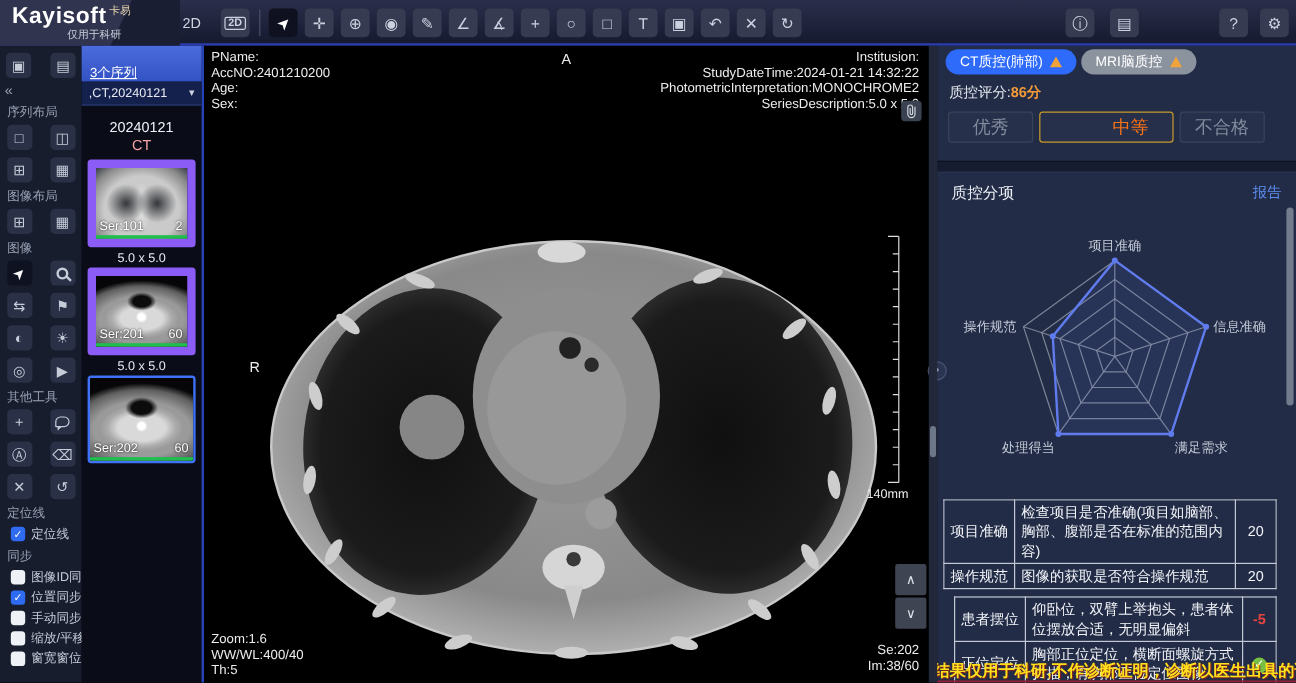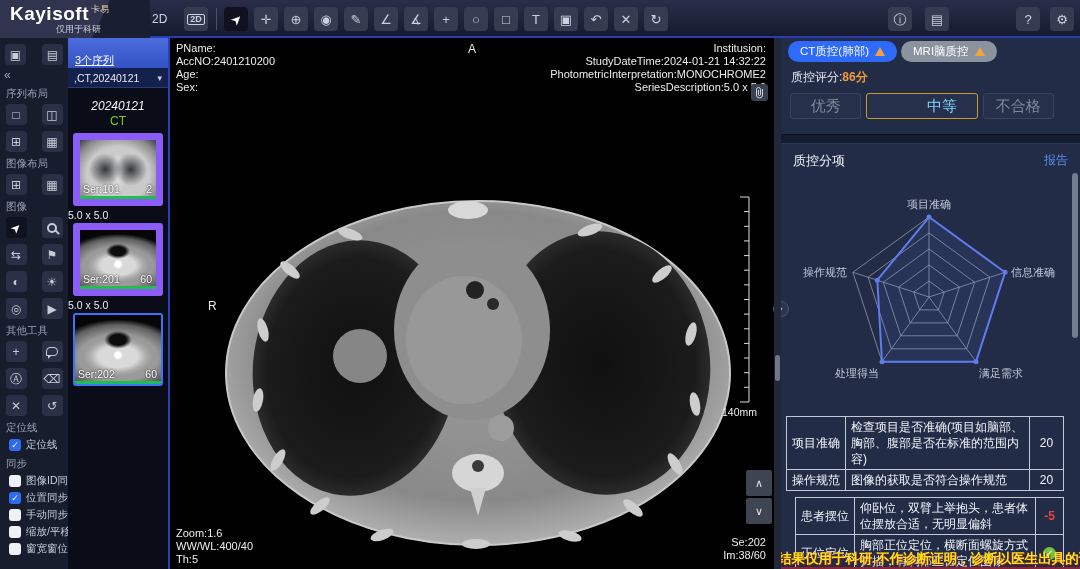--- a/index.html
+++ b/index.html
@@ -54,24 +54,24 @@
 
   
   .series-panel { position:absolute; top:38px; left:68px; bottom:0; width:102px; background:#0a0d18;
     border-right:2px solid #2743b8; z-index:5; }
   .sp-title { height:14px; background:linear-gradient(180deg,#4b6cdc,#3352c4); color:#fff;
     font-size:11px; padding:15px 7px;text-decoration:underline; }
   .sp-dropdown { height:20px; background:#15214d; border-bottom:1px solid #2a3a72; display:flex;
     align-items:center; justify-content:space-between; padding:0 6px; font-size:10.5px; color:#e8ebf2; cursor:pointer;text-align:center; }
   .chev { font-size:9px; color:#cdd2de; }
   .sp-group { text-align:center; padding-top:11px; cursor:pointer; }
-  .sp-date { font-size:12px; color:#f0f2f7;font-style:italic; }
-  .sp-mod { font-size:12px; color:#84cc16; margin-top:1px; }
+  .sp-date { font-size:12px; color:#f0f2f7; }
+  .sp-mod { font-size:12px; color:#fca5a5; margin-top:1px; }
   .sp-thumbs { margin-top:5px; }
-  .size-label { font-size:10.5px; color:#e8ebf2; margin:3px 0 2px; }
+  .size-label { text-align:center; font-size:10.5px; color:#e8ebf2; margin:3px 0 2px; }
   .thumb { position:relative; width:90px; height:73px; margin:0 auto 2px; border:7px solid #8b5cf6;
     border-radius:3px; overflow:hidden; cursor:pointer; background:#000; }
   .thumb.selected { border:2px solid #3f72f8; }
   .thumb-img { position:absolute; inset:0; }
   .kind-xray { background:
     radial-gradient(ellipse 30% 38% at 33% 50%, rgba(25,28,33,.85), rgba(25,28,33,0) 72%),
     radial-gradient(ellipse 30% 38% at 67% 50%, rgba(25,28,33,.85), rgba(25,28,33,0) 72%),
     radial-gradient(ellipse 14% 45% at 50% 55%, #e6e6e6, rgba(230,230,230,0) 80%),
     radial-gradient(ellipse 75% 85% at 50% 58%, #cacaca 55%, #8a8a8a 78%, #3a3f4a 95%),
     #2a2f3a; }
@@ -114,21 +114,21 @@
   .tabs { position:absolute; top:3px; left:7px; display:flex; gap:4px; }
   .pill { height:21px; padding:0 12px; border-radius:11px; background:#8b939f; color:#fff;
     font-size:11.5px; display:flex; align-items:center; cursor:pointer; }
   .pill.active { background:#2f6bfa; }
   .score-row { position:absolute; top:31px; left:10px; font-size:12px; color:#e6e9f0; }
   .score-val { color:#f29a38; font-weight:bold; }
   .grade-row { position:absolute; top:55px; left:9px; right:26px; display:flex; gap:5px; }
   .grade { flex:1; height:26px; background:rgba(255,255,255,0.02); border:1px solid #3a4358;
     border-radius:3px; color:#828b9d; font-size:15px; cursor:pointer;
     font-family:"Liberation Sans","DejaVu Sans",sans-serif; }
-  .grade.active { border-color:#c89b2a; color:#7dd3fc;padding-left:40px; }
+  .grade.active { border-color:#c89b2a; color:#f97316;padding-left:40px; }
   .section-gap { position:absolute; top:96px; left:0; right:0; height:10px; background:#161c30;
     border-top:1px solid #0d1120; border-bottom:1px solid #2c3756; }
   .sub-header { position:absolute; top:114px; left:12px; right:12px; display:flex; justify-content:space-between; }
   .sub-title { font-size:13px; color:#eef1f6; }
   .report-link { font-size:12px; color:#5b8dee; cursor:pointer; }
   .radar { position:absolute; top:130px; left:0; }
   .qc-tables { position:absolute; top:378px; left:5px; right:16px; bottom:0; overflow:hidden; }
   table { border-collapse:collapse; width:100%; }
   td { border:1px solid #c3c9d5; font-size:12px; color:#f2f4f8; padding:2px 5px; line-height:16px; vertical-align:middle; }
   .c-name { width:54px; white-space:nowrap; }

